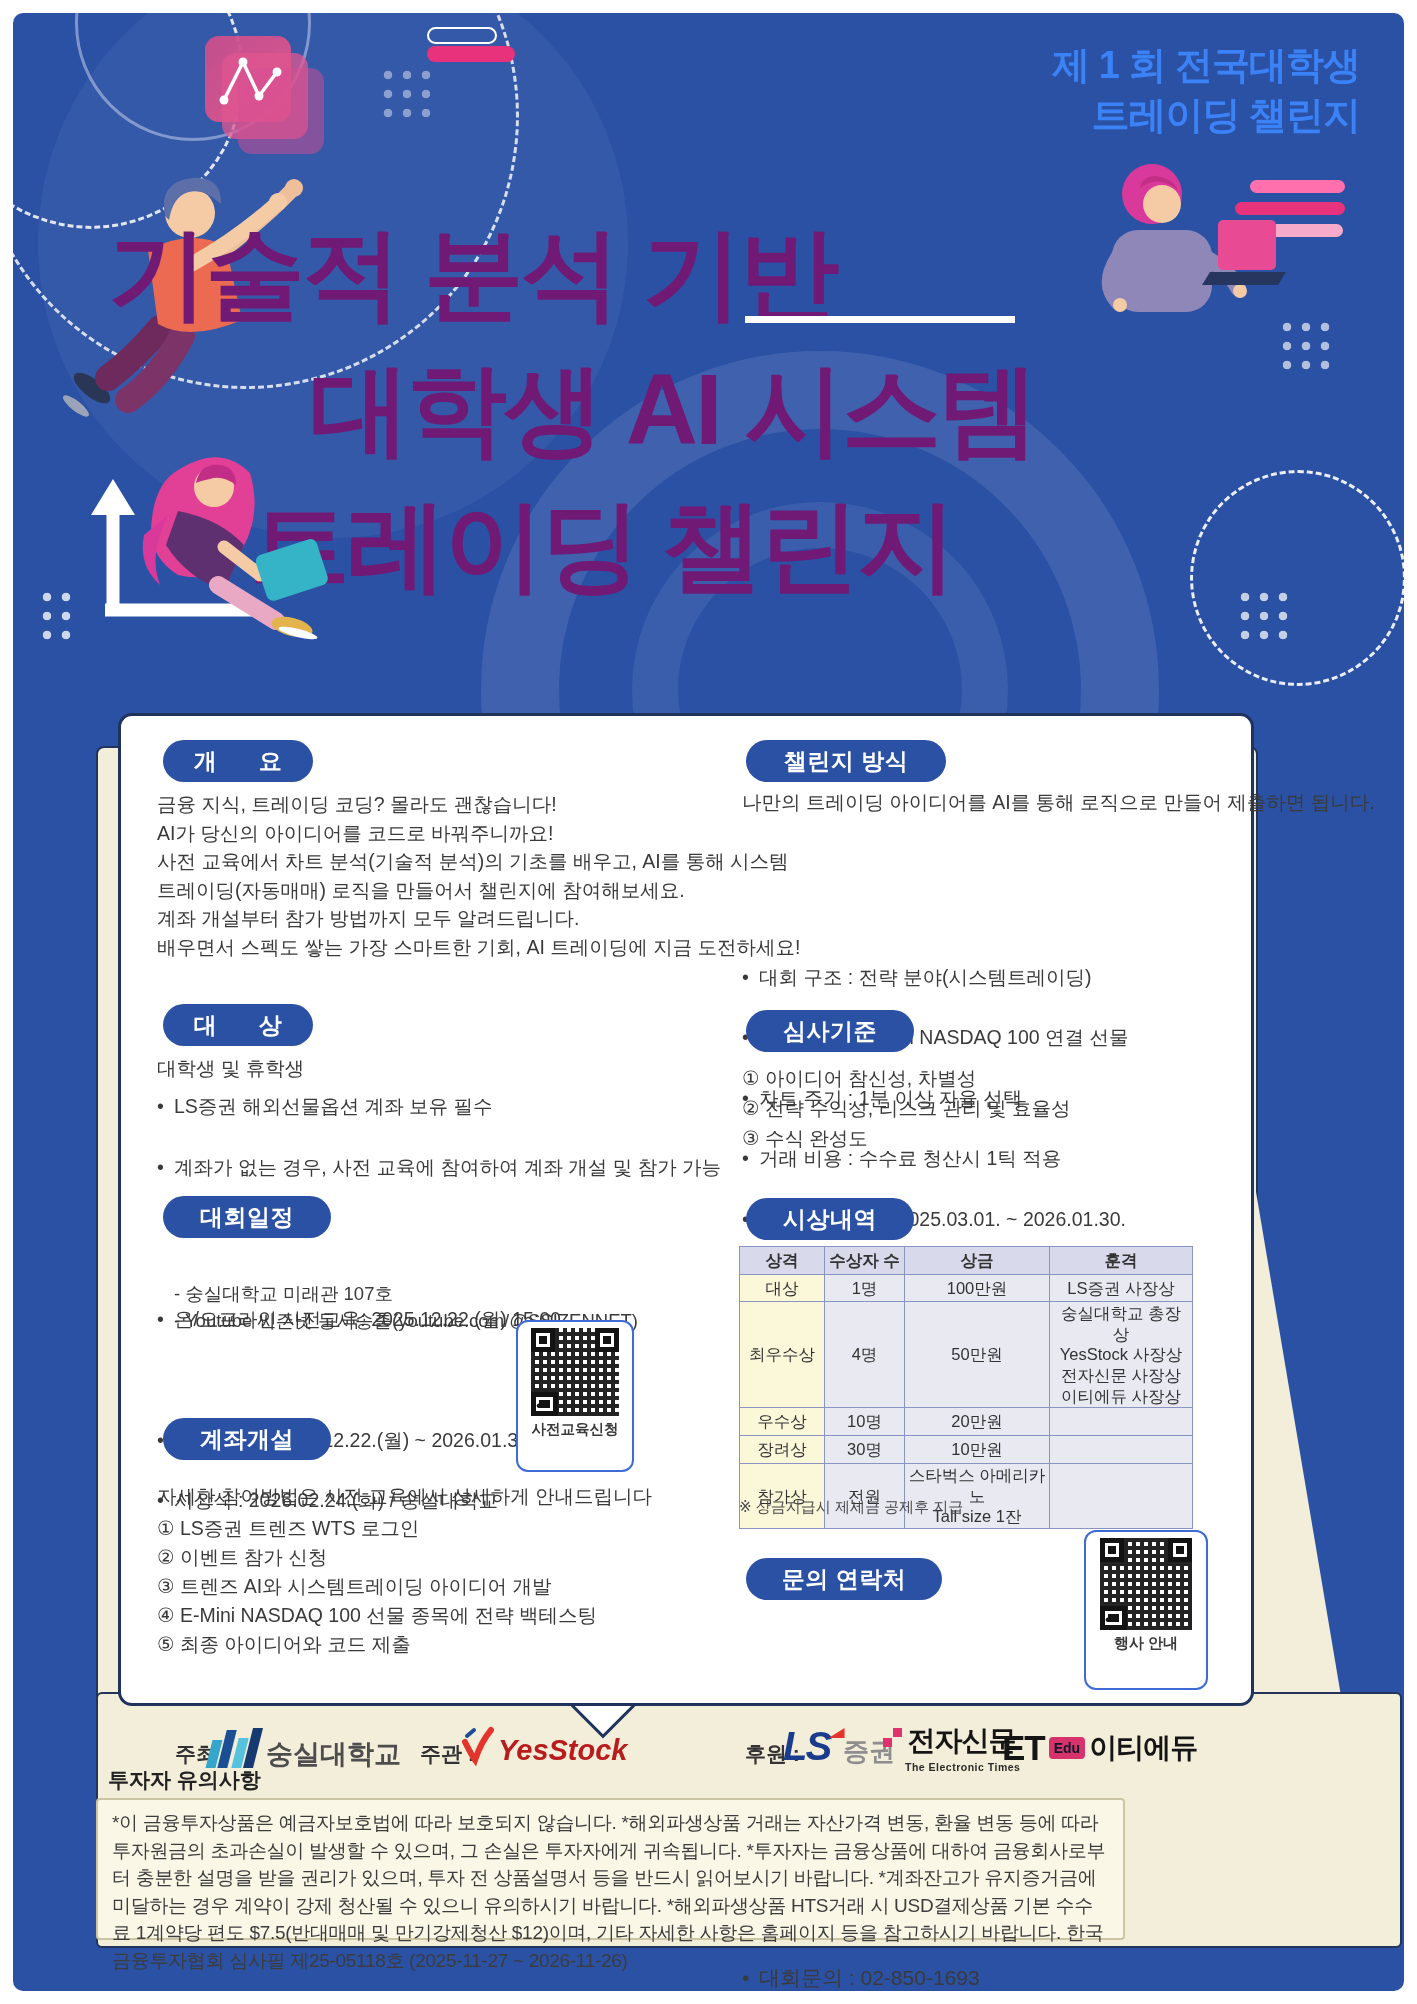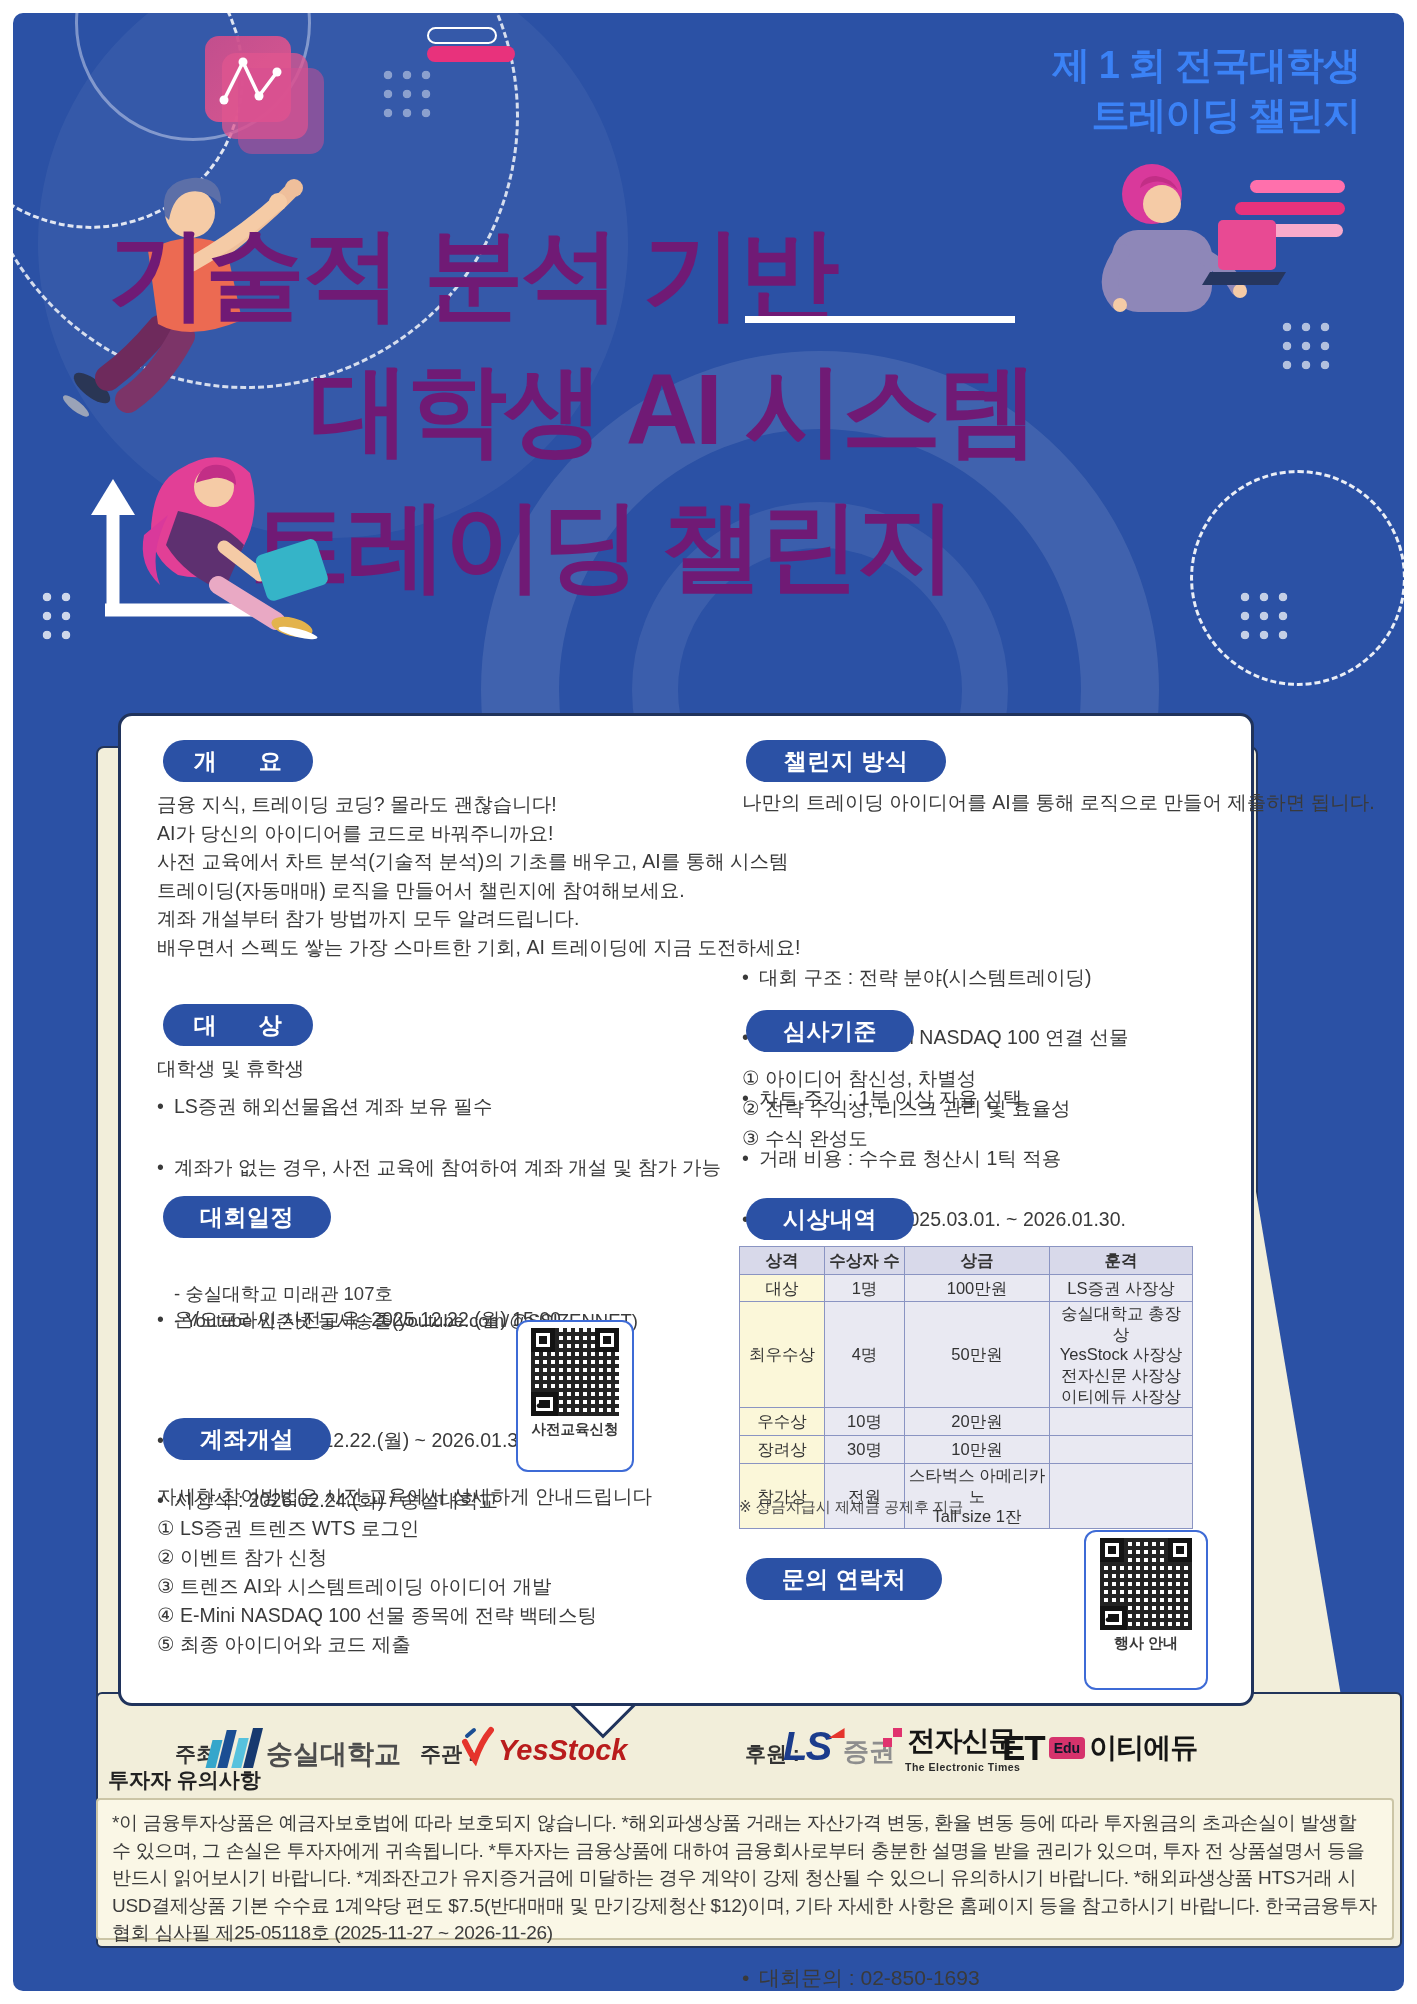--- a/index.html
+++ b/index.html
@@ -37,21 +37,21 @@
   .qrbox{position:absolute;background:#fff;border:2.5px solid #3E6BD6;border-radius:12px;display:flex;flex-direction:column;align-items:center;justify-content:flex-start;padding:6px 4px 4px;}
   .qr{position:relative;background:#fff;background-image:repeating-linear-gradient(0deg,#111 0 4px,transparent 4px 8px),repeating-linear-gradient(90deg,#111 0 4px,#fff 4px 8px);opacity:.92;}
   .qr .f{position:absolute;width:24px;height:24px;border:5px solid #000;background:#fff;box-sizing:border-box;}
   .qr .f::after{content:"";position:absolute;inset:3px;background:#000;}
   .qr .f.tl{left:0;top:0}.qr .f.tr{right:0;top:0}.qr .f.bl{left:0;bottom:0}
   .qrcap{font-size:14.5px;color:#3a3a3a;margin-top:4px;font-weight:600;}
   
   .flabel{position:absolute;font-size:21px;font-weight:700;color:#333;}
   .logo-name{font-weight:800;color:#4a4a4a;}
   .disc-title{position:absolute;left:108px;top:1766px;font-size:21px;font-weight:800;color:#222;}
-  .disc-box{position:absolute;left:96px;top:1798px;width:1298px;height:142px;background:#FAF7E6;border:2px solid #CBC5A6;border-radius:4px;box-sizing:border-box;padding:9px 14px;}
+  .disc-box{position:absolute;left:96px;top:1798px;width:1029px;height:142px;background:#FAF7E6;border:2px solid #CBC5A6;border-radius:4px;box-sizing:border-box;padding:9px 14px;}
   .disc-box p{margin:0;font-size:19px;line-height:27.5px;color:#3C3C3C;letter-spacing:-0.3px;}
 </style>
 </head>
 <body>
 
 <div class="page">
 
   <div class="poster">
     <svg class="abs" width="1391" height="1978" style="left:0;top:0">
       <circle cx="320" cy="230" r="295" fill="rgba(255,255,255,0.05)"></circle>

